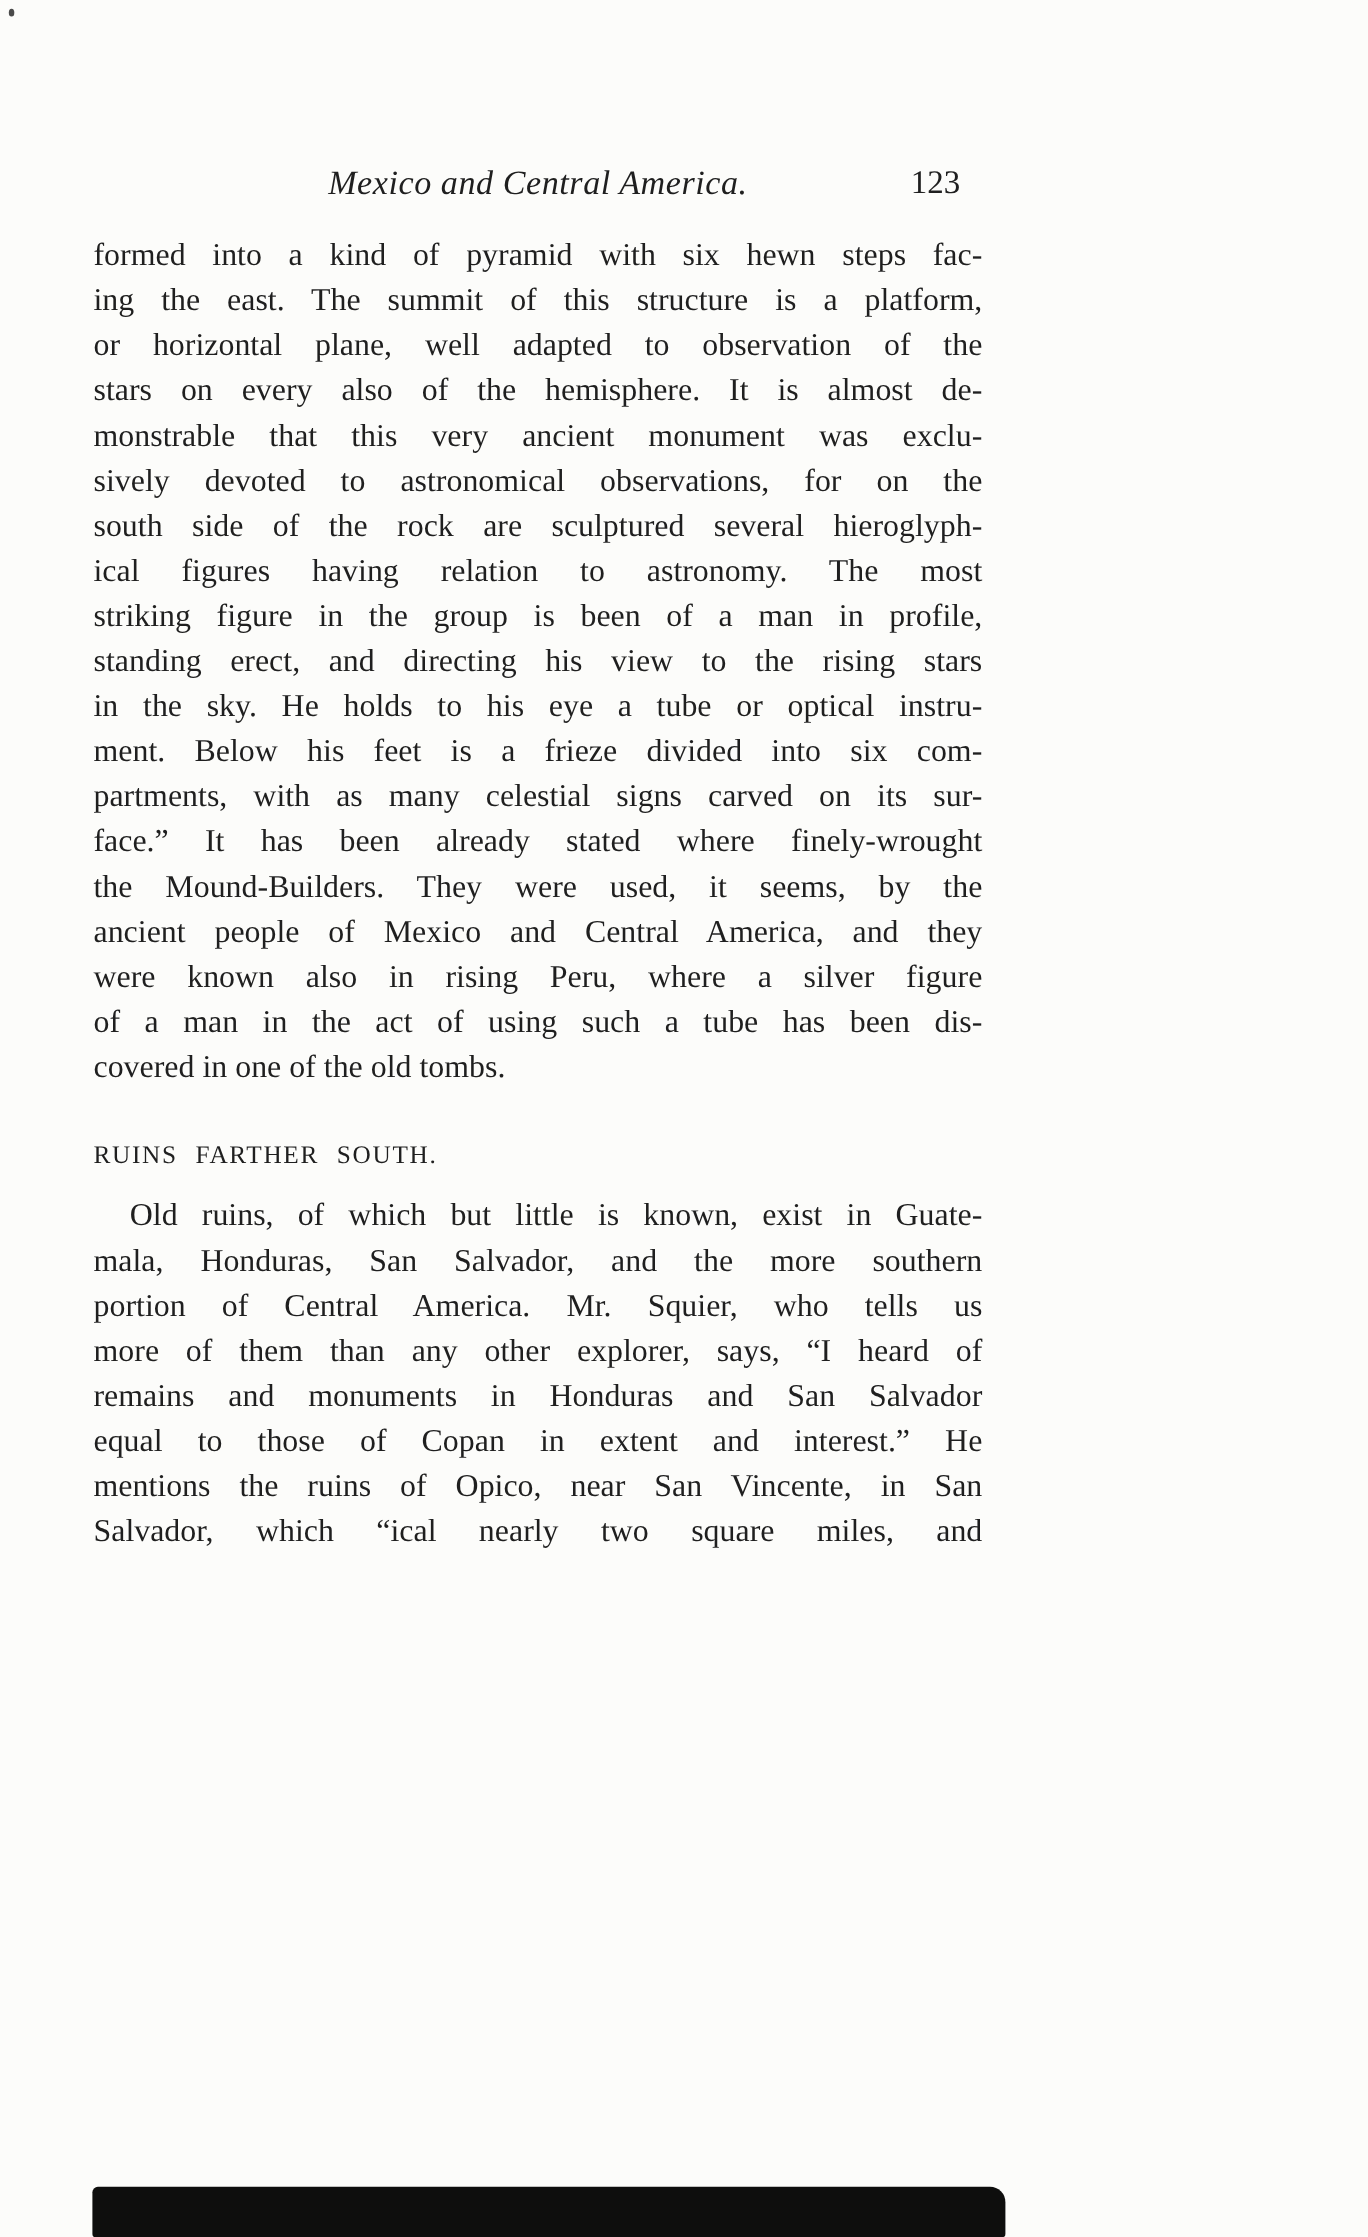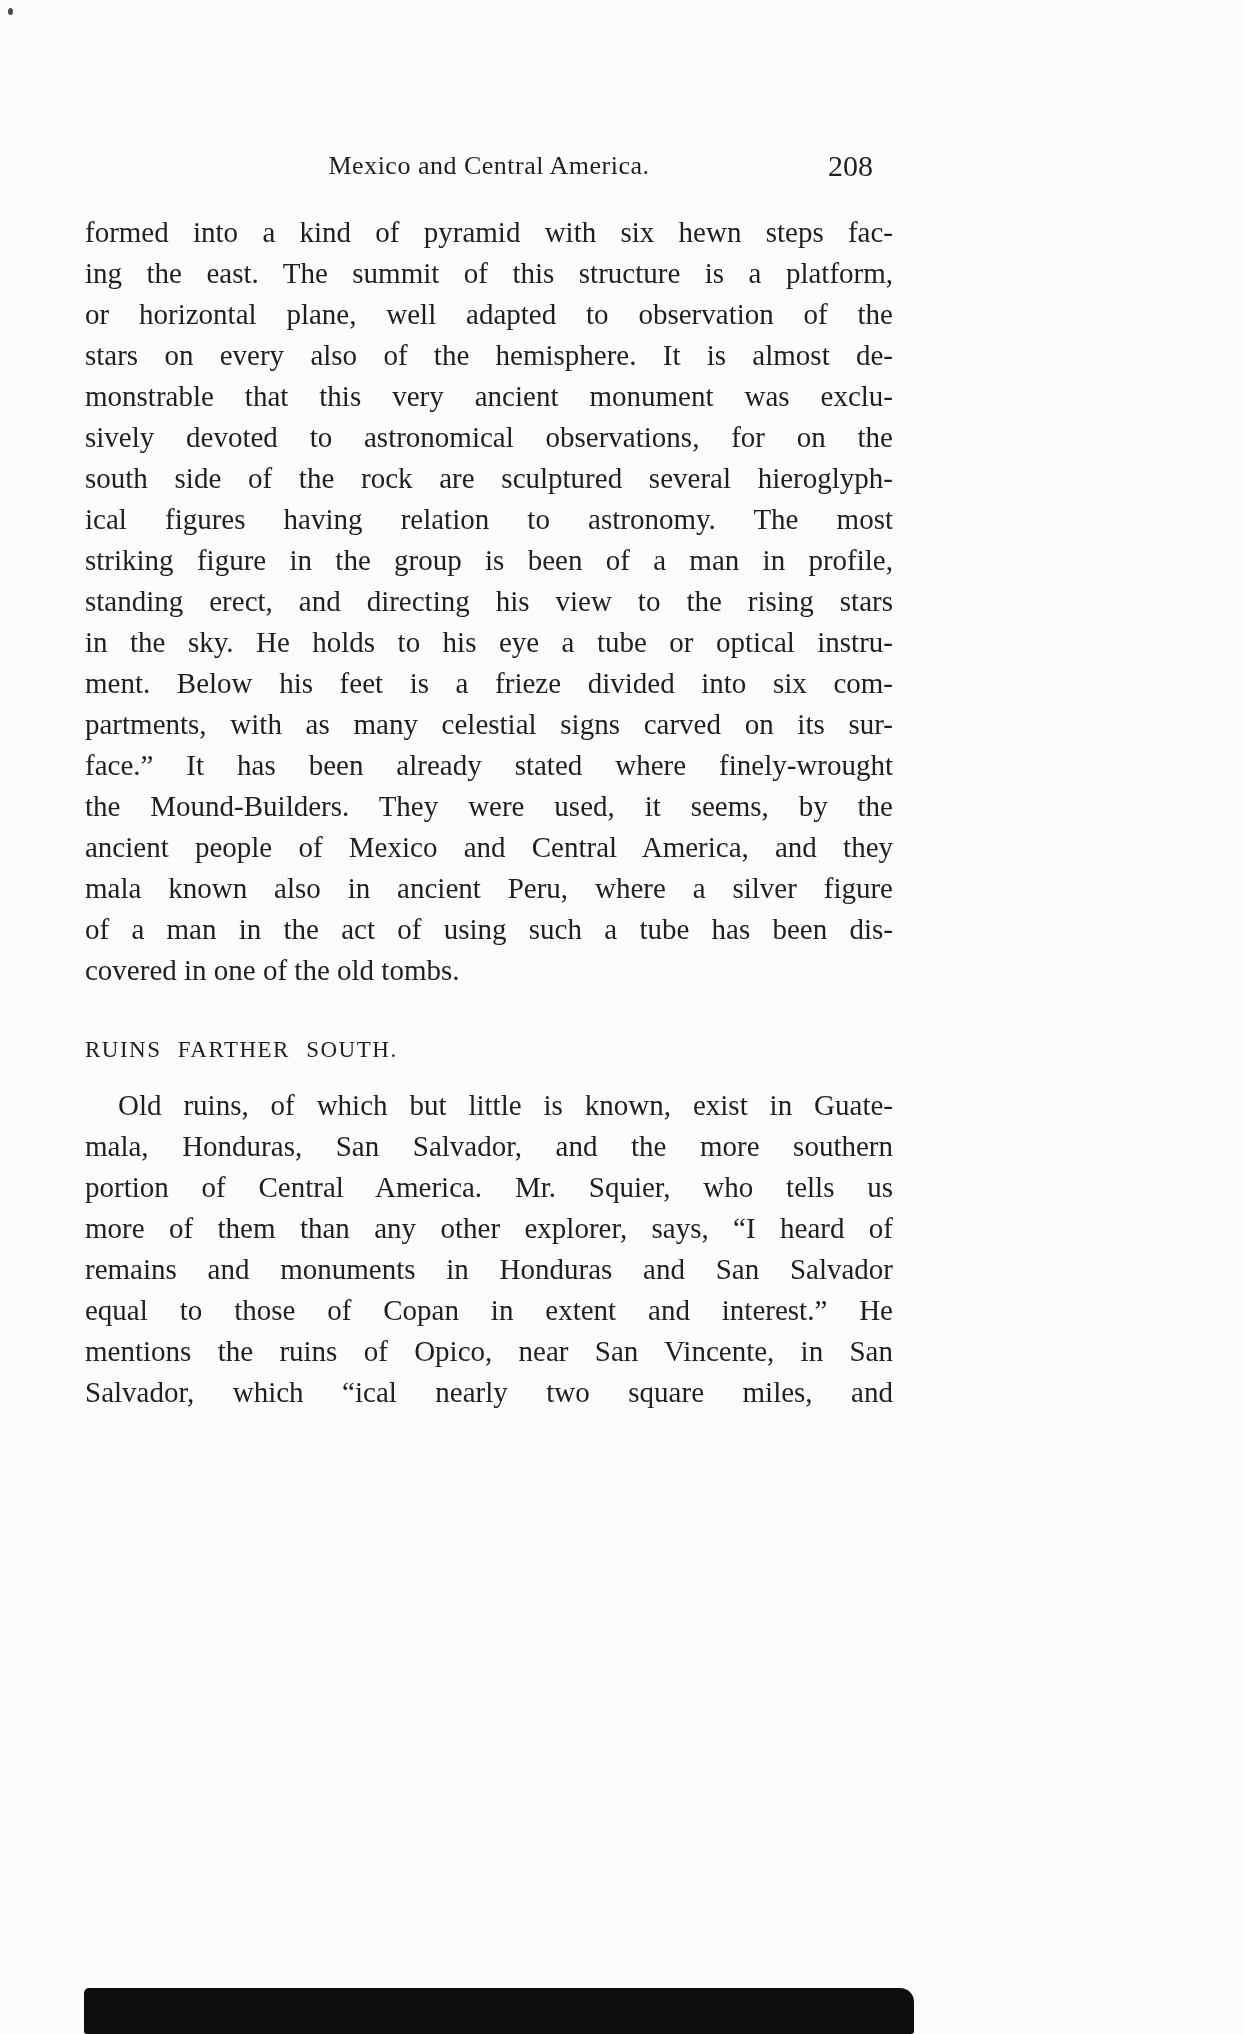--- a/index.html
+++ b/index.html
@@ -27,21 +27,22 @@
   }
   .running-head {
     position: absolute;
     top: 146px;
     left: 85px;
     width: 808px;
     height: 40px;
     text-align: center;
   }
   .running-title {
-    font-size: 26px;
+    font-style: italic;
+    font-size: 31px;
     line-height: 40px;
     letter-spacing: 0.5px;
   }
   .folio {
     position: absolute;
     right: 20px;
     top: 0;
     font-size: 30px;
     line-height: 40px;
     font-style: normal;
@@ -91,21 +92,21 @@
 </style>
 </head>
 <body>
 
 <div class="page">
 
   <div class="corner-mark"></div>
 
   <header class="running-head">
     <span class="running-title">Mexico and Central America.</span>
-    <span class="folio">208</span>
+    <span class="folio">123</span>
   </header>
 
   <section class="body-text">
 
     <div class="para para-1">
       <div class="line">formed into a kind of pyramid with six hewn steps fac-</div>
       <div class="line">ing the east. The summit of this structure is a platform,</div>
       <div class="line">or horizontal plane, well adapted to observation of the</div>
       <div class="line">stars on every also of the hemisphere. It is almost de-</div>
       <div class="line">monstrable that this very ancient monument was exclu-</div>
@@ -113,21 +114,21 @@
       <div class="line">south side of the rock are sculptured several hieroglyph-</div>
       <div class="line">ical figures having relation to astronomy. The most</div>
       <div class="line">striking figure in the group is been of a man in profile,</div>
       <div class="line">standing erect, and directing his view to the rising stars</div>
       <div class="line">in the sky. He holds to his eye a tube or optical instru-</div>
       <div class="line">ment. Below his feet is a frieze divided into six com-</div>
       <div class="line">partments, with as many celestial signs carved on its sur-</div>
       <div class="line">face.” It has been already stated where finely-wrought</div>
       <div class="line">the Mound-Builders. They were used, it seems, by the</div>
       <div class="line">ancient people of Mexico and Central America, and they</div>
-      <div class="line">mala known also in ancient Peru, where a silver figure</div>
+      <div class="line">were known also in rising Peru, where a silver figure</div>
       <div class="line">of a man in the act of using such a tube has been dis-</div>
       <div class="line last">covered in one of the old tombs.</div>
     </div>
 
     <h2 class="section-heading">RUINS FARTHER SOUTH.</h2>
 
     <div class="para para-2">
       <div class="line indent">Old ruins, of which but little is known, exist in Guate-</div>
       <div class="line">mala, Honduras, San Salvador, and the more southern</div>
       <div class="line">portion of Central America. Mr. Squier, who tells us</div>

